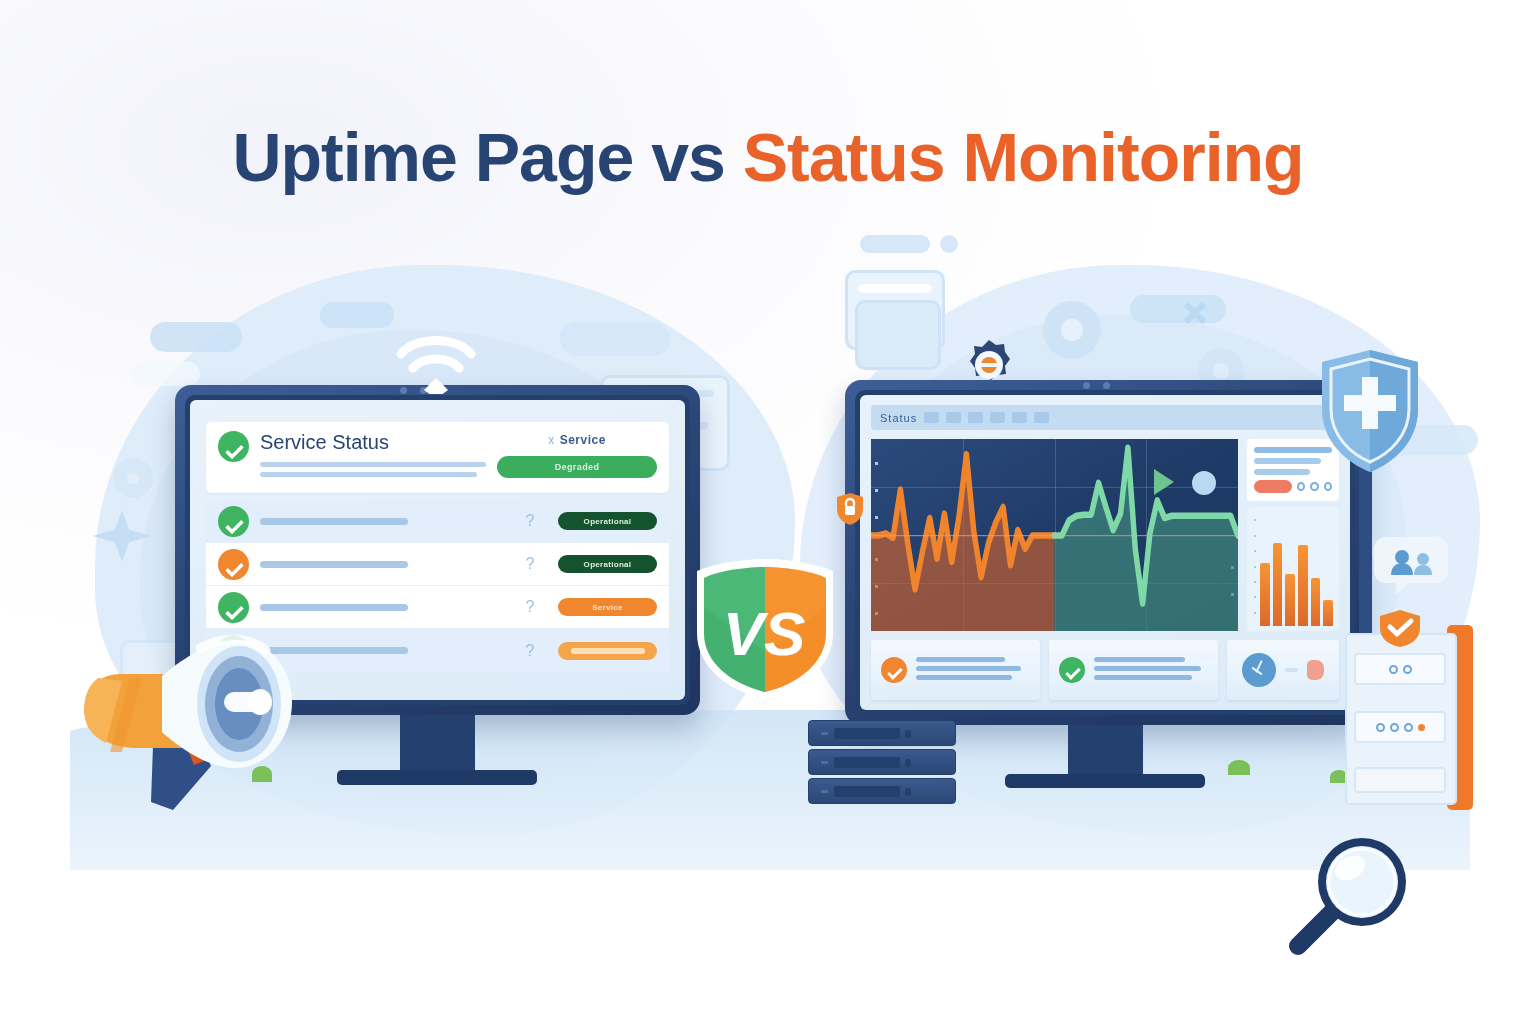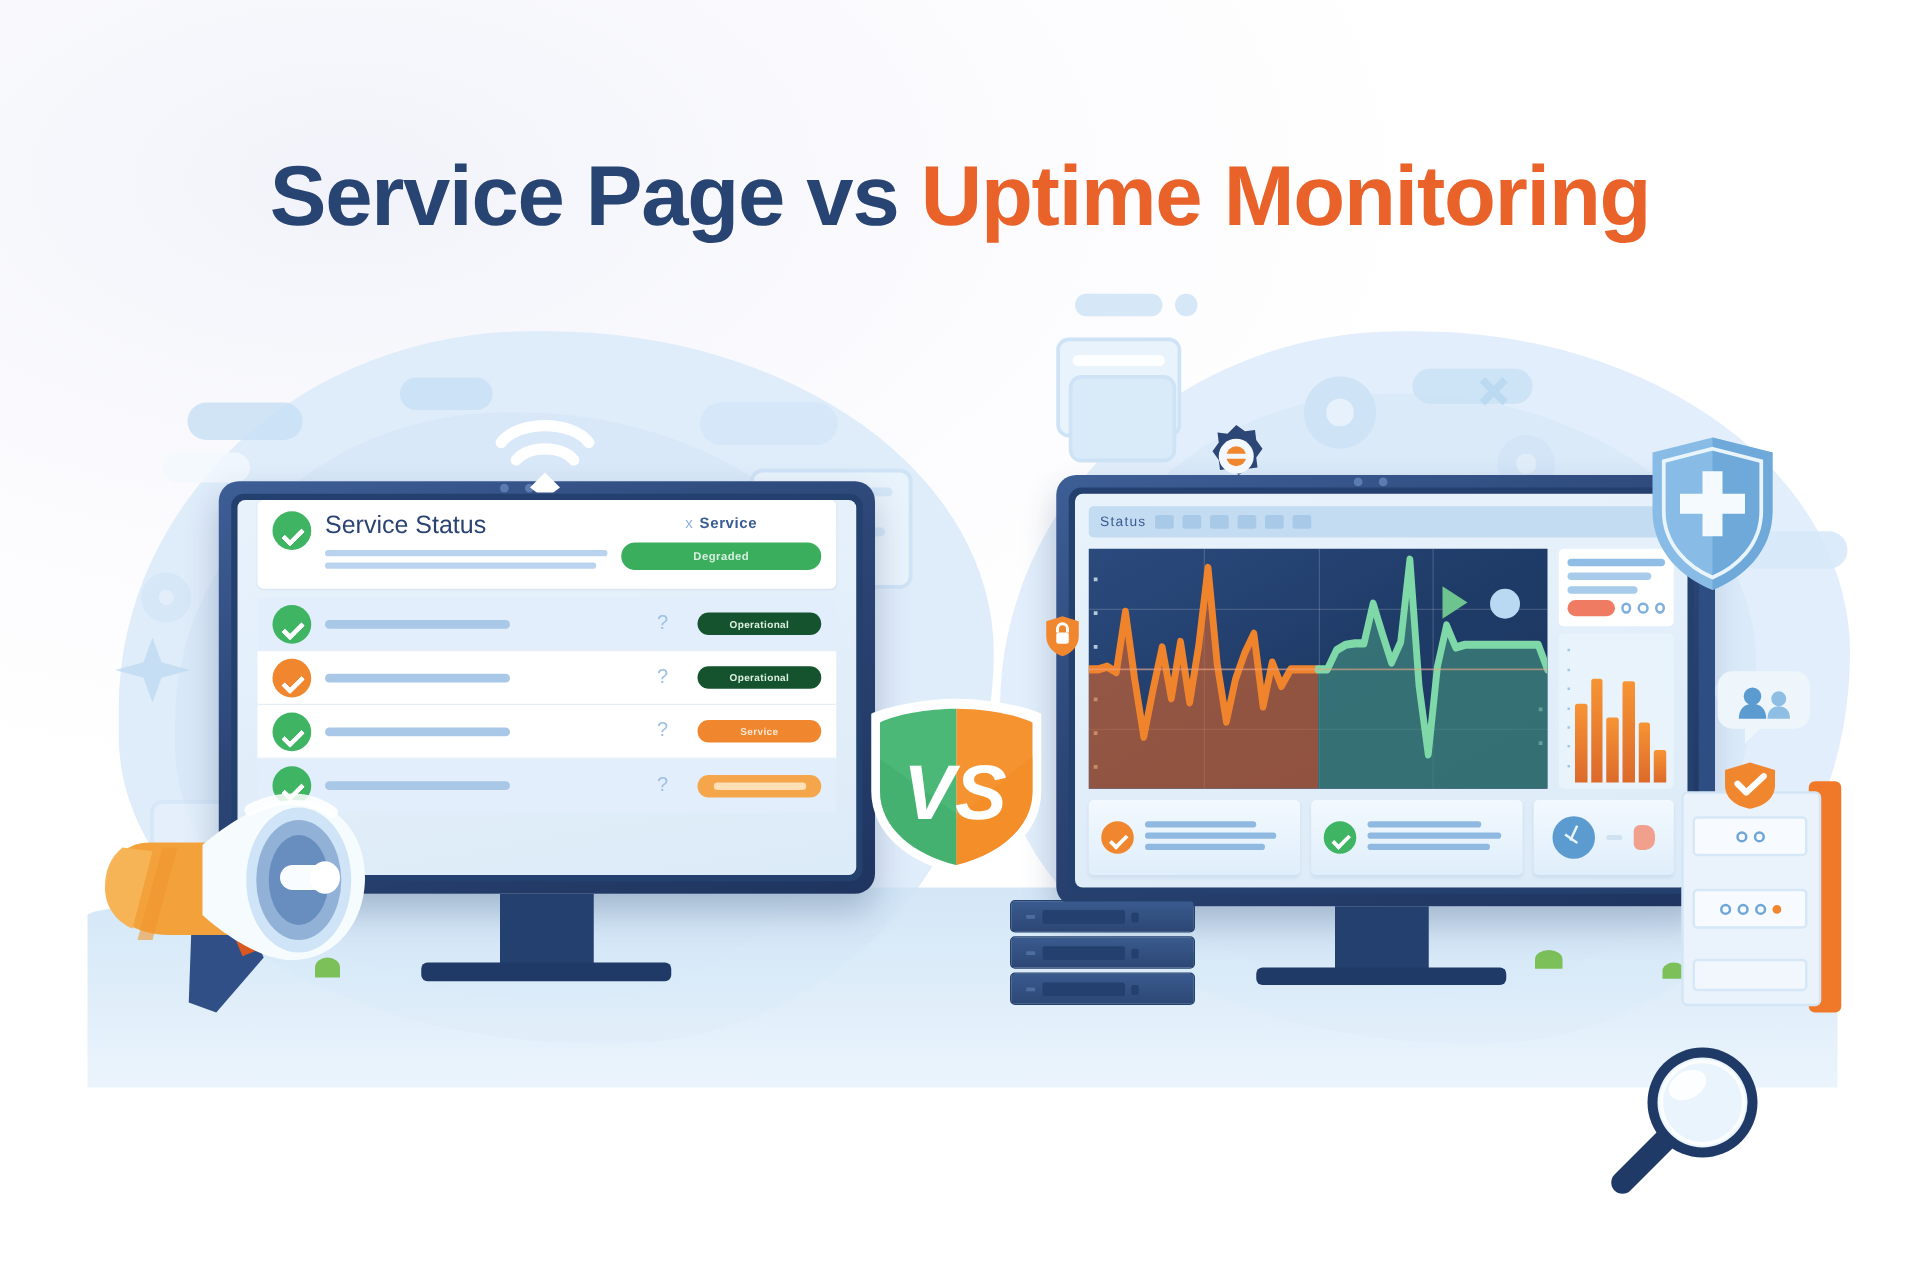--- a/index.html
+++ b/index.html
@@ -78,21 +78,21 @@
   .screen {
     position:absolute; inset:15px; border-radius:6px; overflow:hidden;
     background:linear-gradient(170deg,#e8f2fb 0%,#dcebf8 100%);
   }
   .neck { position:absolute; background:#24406f; }
   .base { position:absolute; background:#1f3a66; border-radius:5px; }
   .camdot { position:absolute; width:7px; height:7px; border-radius:50%; background:#5b7cb0; }
 
   
   #mon-left { left:175px; top:175px; width:525px; height:330px; }
-  #left-screen-body { position:absolute; inset:0; padding:0 16px; }
+  #left-screen-body { position:absolute; inset:0; padding:22px 16px; }
 
   .sp-header {
     background:#ffffff; border-radius:5px; padding:9px 12px 11px 12px;
     display:flex; align-items:flex-start; gap:11px;
     box-shadow:0 1px 2px rgba(40,70,120,.07);
   }
   .check {
     flex:0 0 auto; width:31px; height:31px; border-radius:50%;
     background:#3fb564; position:relative;
   }
@@ -241,21 +241,21 @@
   
   #people-bubble { position:absolute; left:1374px; top:325px; width:74px; height:62px; z-index:20; }
   #cog-badge { position:absolute; left:962px; top:128px; width:54px; height:54px; z-index:20; }
   #lock-badge { position:absolute; left:836px; top:282px; width:28px; height:34px; z-index:20; }
   #wifi { position:absolute; left:395px; top:122px; width:82px; height:62px; z-index:14; }
 </style>
 </head>
 <body>
 
 <div id="title">
-  <span class="t1">Service Page vs </span><span class="t2">Uptime Monitoring</span>
+  <span class="t1">Uptime Page vs </span><span class="t2">Status Monitoring</span>
 </div>
 
 <div id="scene">
 
   <div class="blob l"></div>
   <div class="blob r"></div>
   <div class="blob l2"></div>
   <div class="blob r2"></div>
 
   <div class="cloud" style="left:150px;top:112px;width:92px;height:30px;"></div>

